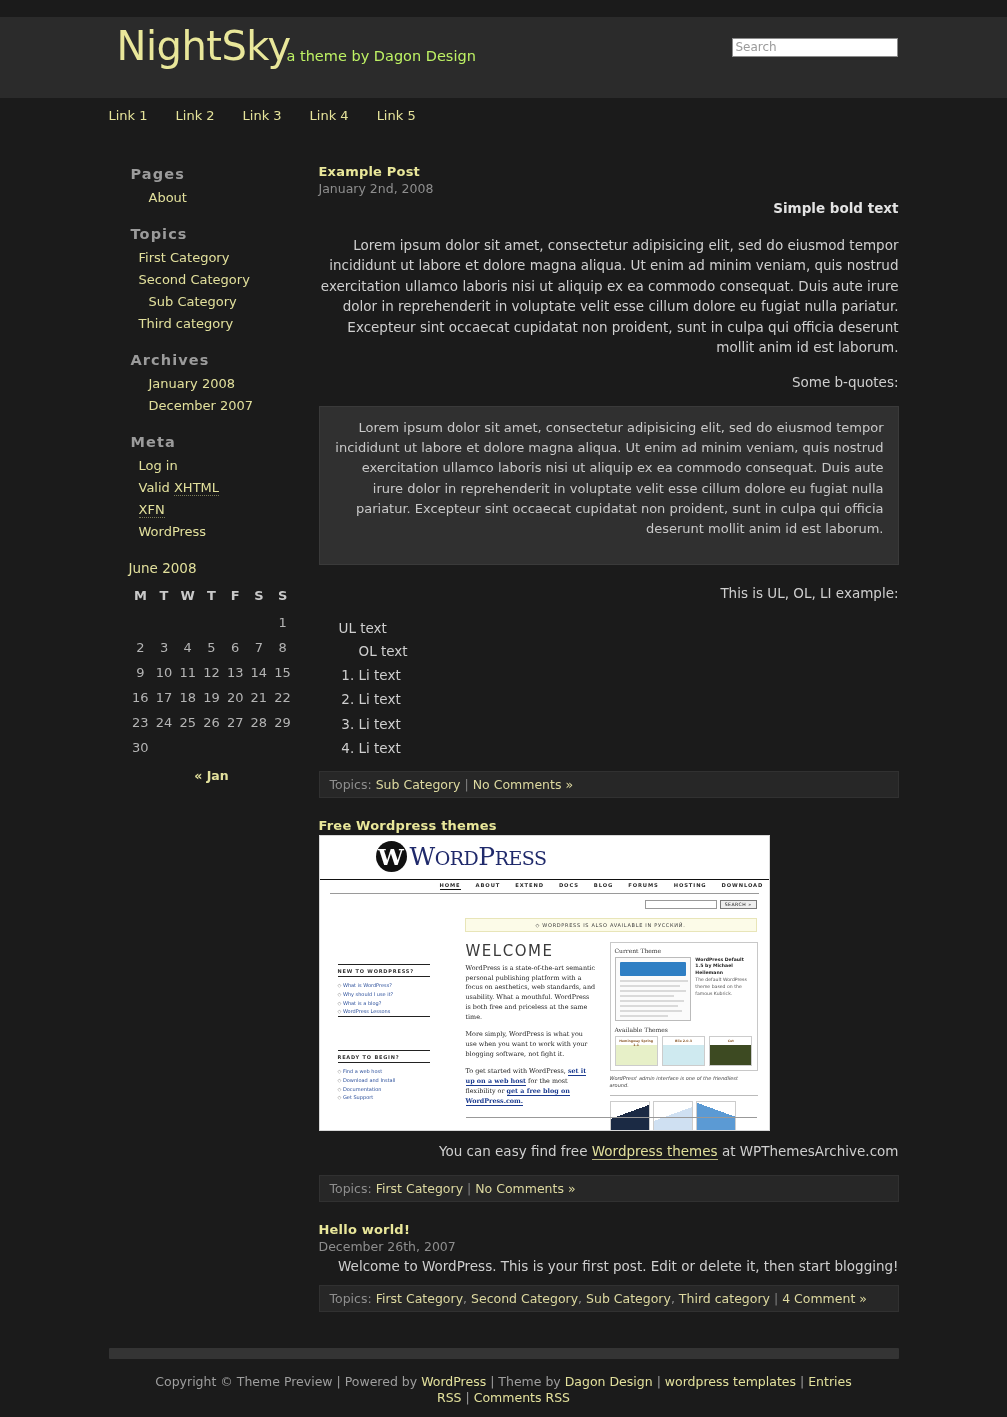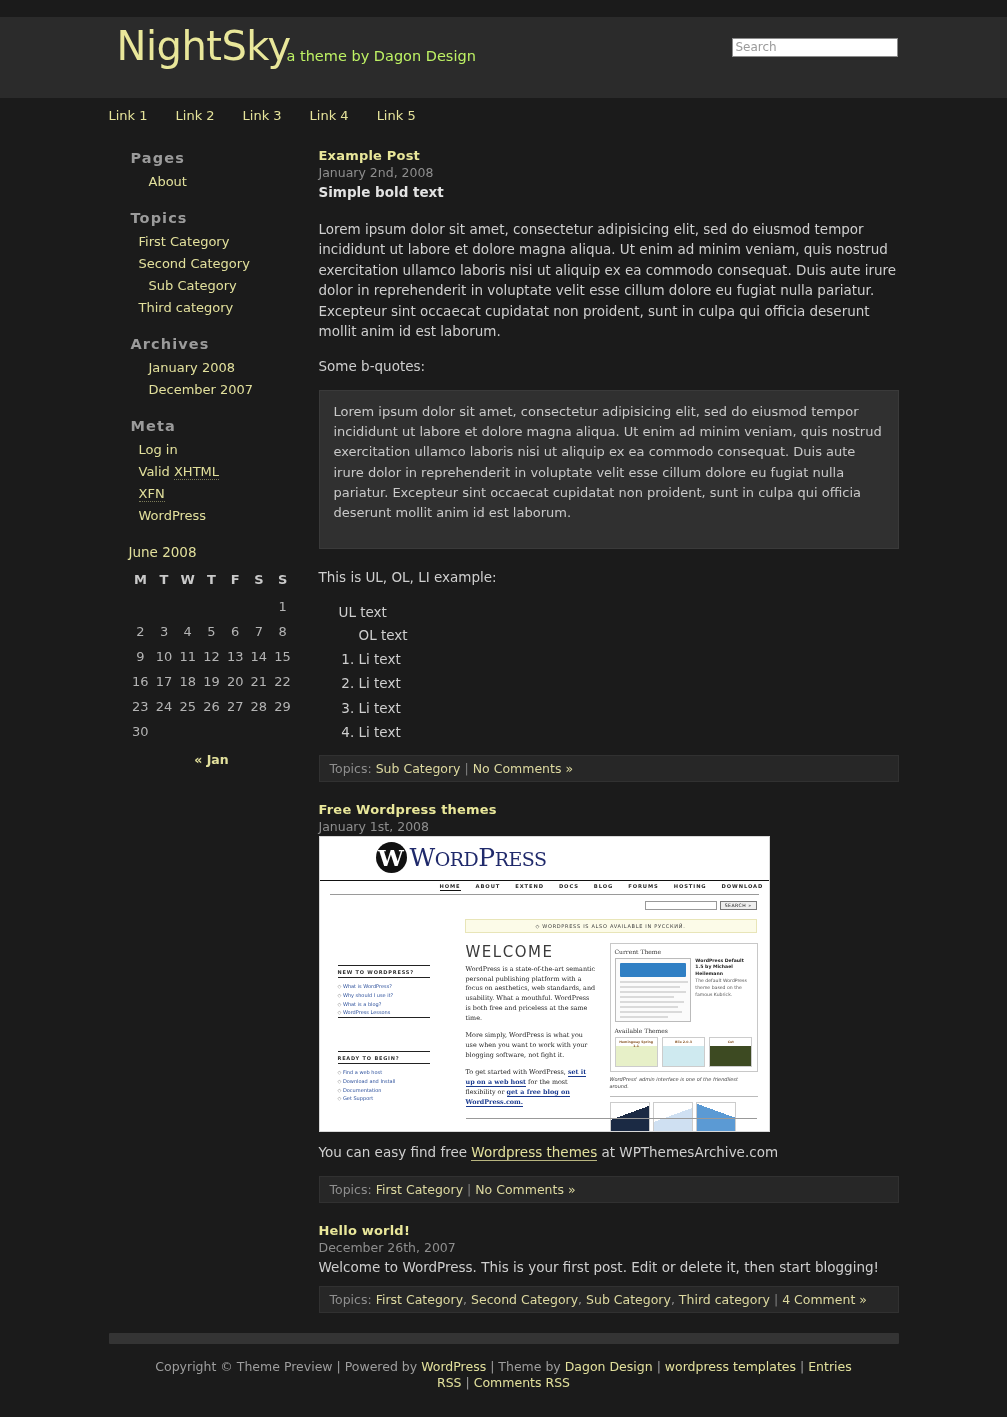--- a/index.html
+++ b/index.html
@@ -44,21 +44,21 @@
   .navbar { background: #1b1b1b; height: 30px; }
   .nav-inner { width: 790px; margin: 0 auto; padding-top: 7px; }
   .nav-link {
     display: inline-block;
     color: #e5e39a; font-size: 13px;
     text-decoration: none; margin-right: 28px;
   }
 
   
   .page-wrap {
-    width: 790px; margin: 0 auto;
+    width: 790px; margin: 16px auto;
     position: relative;
   }
   .columns { display: flex; align-items: flex-start; }
 
   
   .sidebar { width: 195px; flex: 0 0 195px; padding-top: 22px; }
   .side-head {
     color: #9b9b9b; font-size: 14.5px; font-weight: bold;
     letter-spacing: 1.1px;
     margin: 0 0 5px 22px;
@@ -93,21 +93,21 @@
 
   
   .content { flex: 1; padding: 20px 0 0 15px; min-width: 0; }
   .post { margin-bottom: 20px; }
   .post-title {
     color: #e9e79a; font-size: 13px; font-weight: bold;
     margin: 0 0 2px 0; letter-spacing: 0.2px;
   }
   .post-date { color: #8e8e8e; font-size: 12.5px; margin-bottom: 2px; }
   .post-body { color: #cfcfcf; font-size: 13.5px; line-height: 1.52; }
-  .post-body p { margin: 0 0 14px 0; }
+  .post-body p { margin: 0 0 14px 0; text-align: right; }
   .post-body p.bold-line { font-weight: bold; color: #e3e3e3; margin-bottom: 16px; }
   blockquote {
     background: #303030; border: 1px solid #3a3a3a;
     margin: 0 0 18px 0; padding: 11px 14px;
     color: #c9c9c9; font-size: 13px; line-height: 1.55;
   }
   blockquote p { margin: 0; }
   .list-block { margin: 0 0 10px 0; padding-left: 0; }
   ul.ul-demo { list-style: none; margin: 0 0 0 20px; padding: 0; }
   ul.ul-demo > li { color: #cfcfcf; font-size: 13.5px; padding: 1px 0; }
@@ -395,21 +395,20 @@
         <div class="post-meta">
           <span>Topics:</span>
           <span id="meta-cats-0"> <a href="#">Sub Category</a></span>
           <span class="sep"> | </span>
           <a href="#">No Comments »</a>
         </div>
       </div>
 
       <div class="post">
         <h2 class="post-title">Free Wordpress themes</h2>
-        <div class="post-date">January 1st, 2008</div>
 
         <div class="wp-shot">
           <div class="wp-top">
             <div class="wp-logo-row">
               <div class="wp-mark">W</div>
               <div class="wp-wordmark"><span>W</span><span class="small">ORD</span><span>P</span><span class="small">RESS</span></div>
             </div>
           </div>
           <div class="wp-nav" id="wp-nav"><span class="active">HOME</span><span>ABOUT</span><span>EXTEND</span><span>DOCS</span><span>BLOG</span><span>FORUMS</span><span>HOSTING</span><span>DOWNLOAD</span></div>
           <div class="wp-rule"></div>

